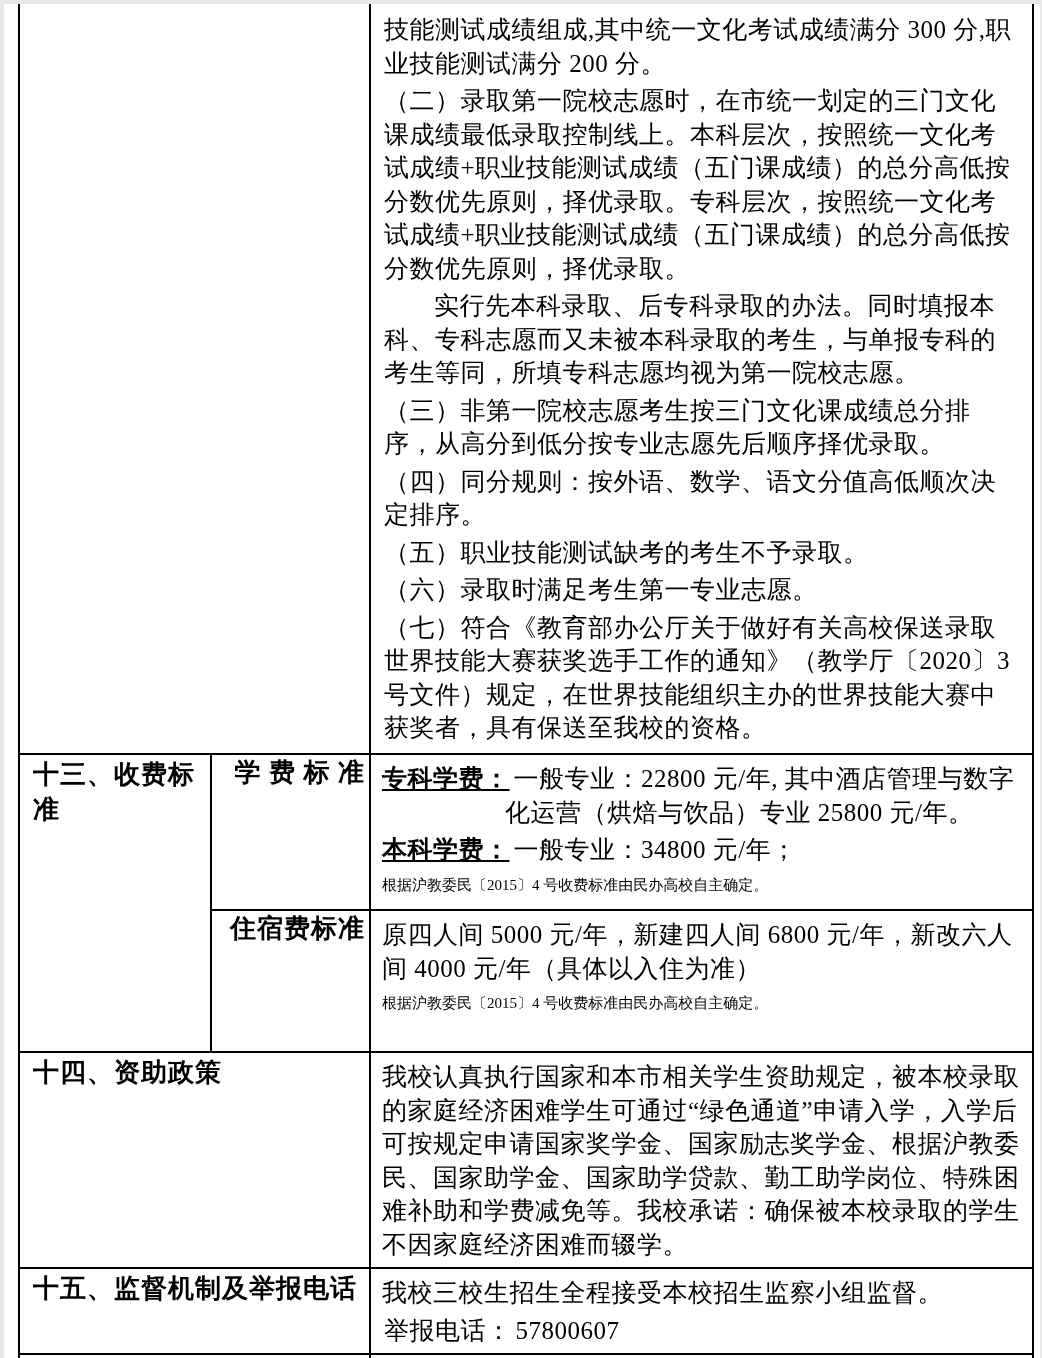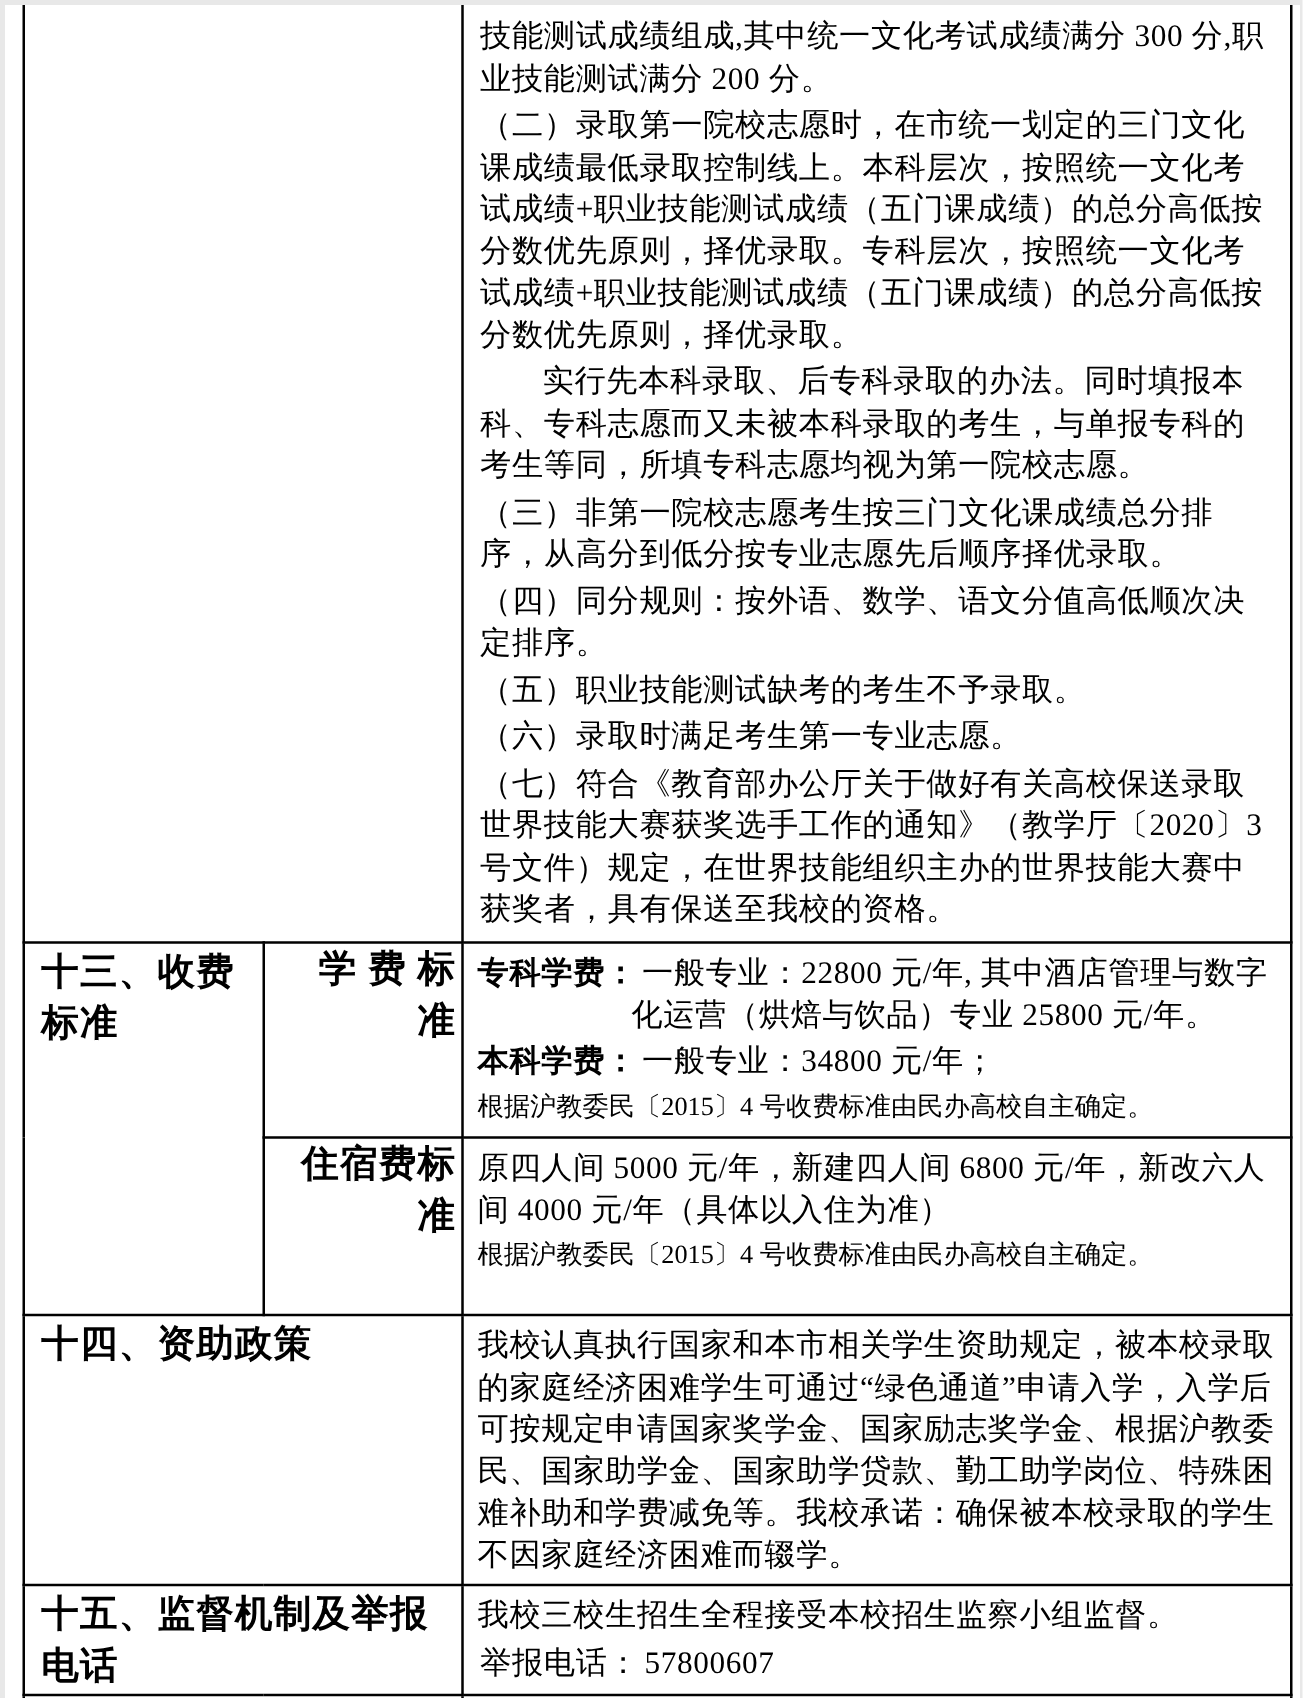--- a/index.html
+++ b/index.html
@@ -32,39 +32,39 @@
   td.content {
     padding:5px 9px 4px 9px;
     font-size:25px;
     line-height:33.5px;
     letter-spacing:0.5px;
   }
   td.content p { margin:0; }
   p.indent2 { text-indent:2em; }
   td.label {
     font-weight:bold;
-    font-size:30px;
+    font-size:26px;
     vertical-align:middle;
     letter-spacing:1px;
   }
   td.main-label { text-align:left; padding-left:13px; }
   td.sub-label  { text-align:right; padding:0 4px; }
   td.blank { background:#fff; }
   .hang {
     padding-left:5em;
     text-indent:-5em;
   }
   .fee-line2 { margin-top:5px; }
   .note {
-    font-size:21px;
+    font-size:15px;
     line-height:29px;
     letter-spacing:0px;
     margin-top:2px;
   }
-  b.fee-label { font-weight:bold; }
+  b.fee-label { font-weight:bold;text-decoration:underline; }
   .clamp { overflow:hidden; }
   .c1 { max-height:740px; }
 </style>
 </head>
 <body>
 
 <div class="page">
 
   <div class="top-tick"></div>
 

